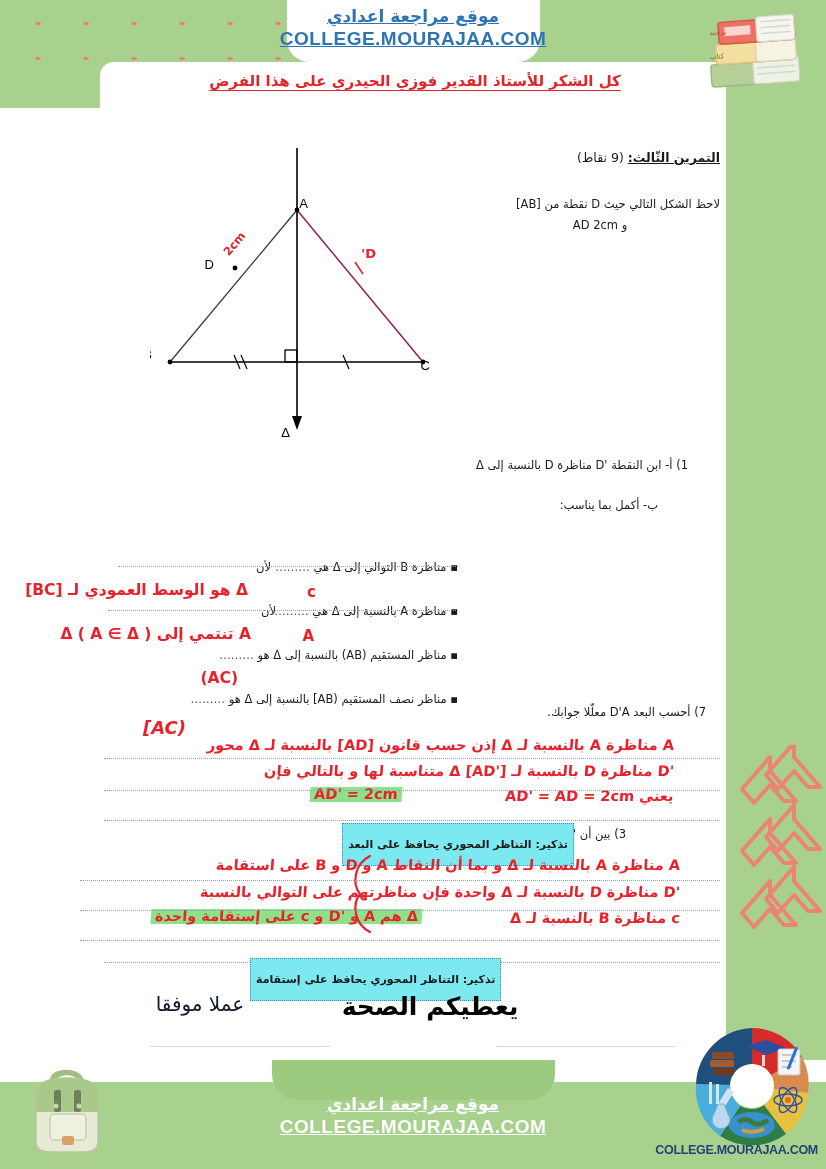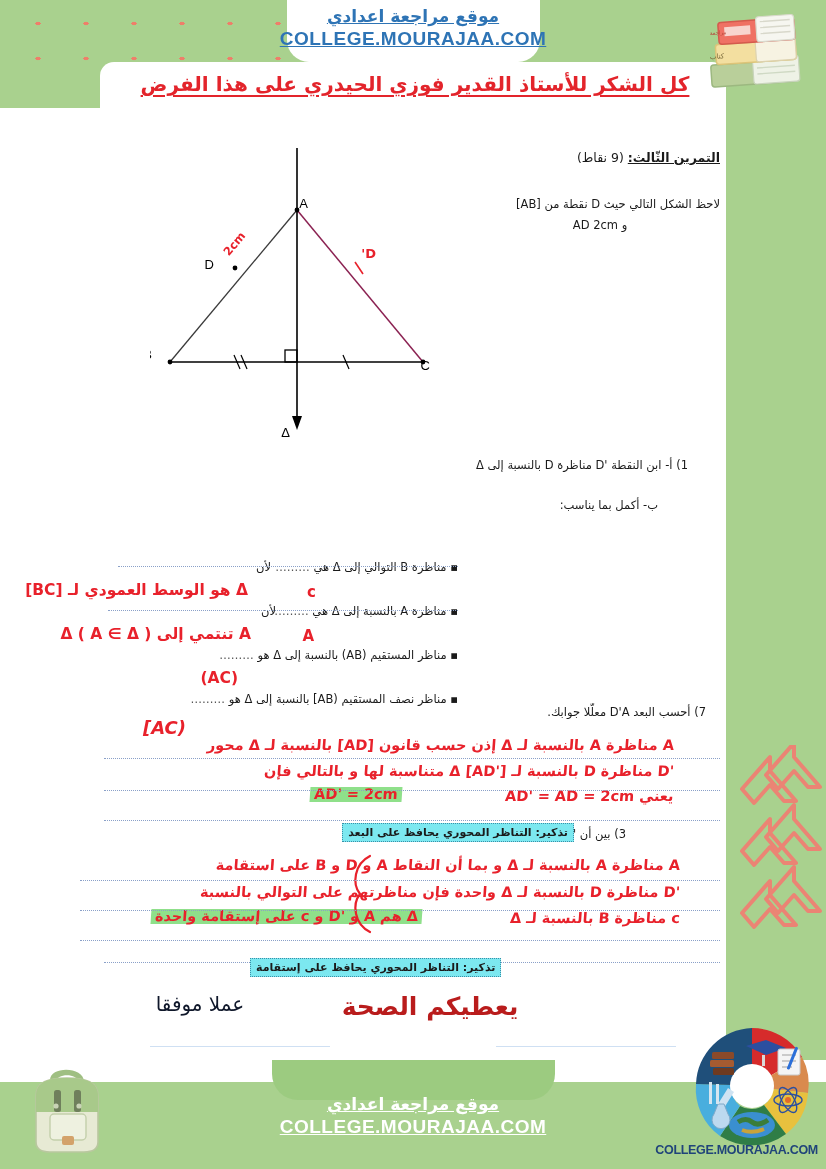--- a/index.html
+++ b/index.html
@@ -45,21 +45,21 @@
     text-decoration: underline; letter-spacing: .5px;
   }
   
   .books { position: absolute; left: 694px; top: 6px; width: 124px; height: 96px; z-index: 8; }
 
   
   .thanks {
     position: absolute; left: 70px; top: 72px; width: 690px;
     text-align: center; z-index: 7;
     font-family: "DejaVu Sans", sans-serif;
-    font-size: 20px; font-weight: 700; color: #e3242b;
+    font-size: 15px; font-weight: 700; color: #e3242b;
     text-decoration: underline; text-underline-offset: 4px;
     direction: rtl;
   }
 
   
   .sheet {
     position: absolute; left: 100px; top: 108px; width: 626px; height: 952px;
     background: #ffffff;
   }
   .side-green-r { position: absolute; left: 726px; top: 108px; width: 100px; height: 952px; background: #a9d18e; }
@@ -118,27 +118,27 @@
   .ansline {
     font-family: "DejaVu Sans", sans-serif; font-weight: 700;
     color: #e8212b; font-size: 14.5px; white-space: nowrap;
     line-height: 1.0; transform: skewX(-4deg);
   }
 
   
   .cyan-note {
     position: absolute; background: #7ce8f0; color: #1a1a1a;
     font-family: "DejaVu Sans", sans-serif; font-size: 11px; font-weight: 700;
-    direction: rtl; padding: 2px 5px; border: 1px dotted #3b8fa8;
+    direction: rtl; padding: 14px 5px; border: 1px dotted #3b8fa8;
     white-space: nowrap;
   }
   .sante {
     position: absolute; left: 300px; top: 992px; width: 260px; text-align: center;
     font-family: "DejaVu Sans", sans-serif; font-size: 25px; font-weight: 700;
-    color: #b91c1c; direction: rtl;
+    color: #000000; direction: rtl;
   }
   .bonchance {
     position: absolute; left: 110px; top: 992px; width: 180px; text-align: center;
     font-family: "DejaVu Sans", sans-serif; font-size: 20px; color: #0f172a;
     direction: rtl;
   }
   .pagenum {
     position: absolute; left: 0; top: 1036px; width: 826px; text-align: center;
     font-family: "Liberation Sans", sans-serif; font-size: 11.5px; color: #333; margin-top: 44px;
   }

